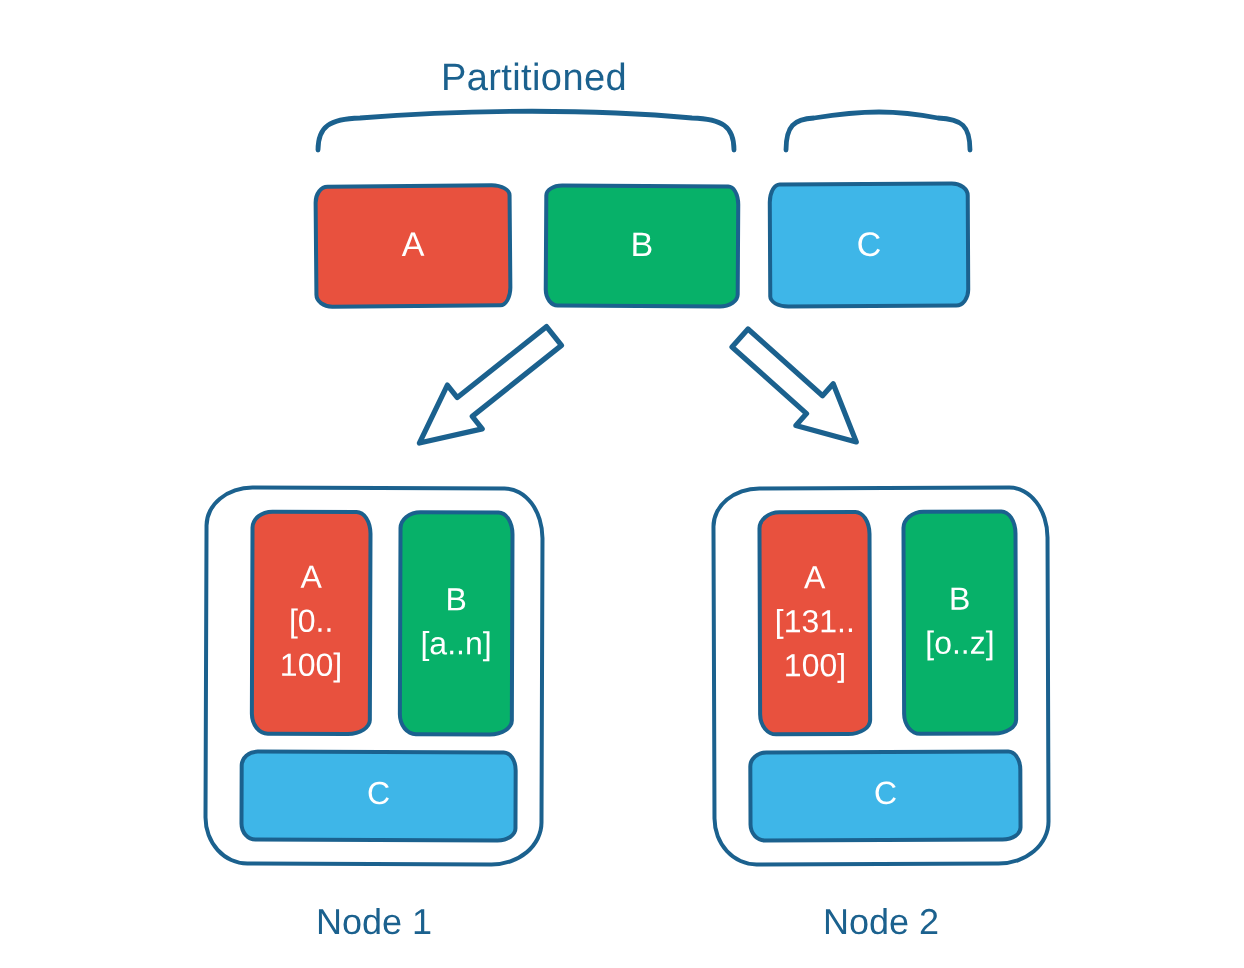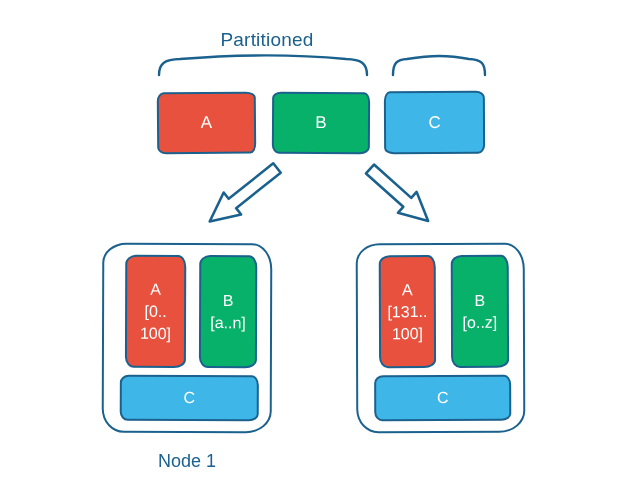--- a/index.html
+++ b/index.html
@@ -141,14 +141,15 @@
         <div>B</div>
         <div>[o..z]</div>
       </div>
     </div>
     <div class="sbox replica" style="left: 16px; top: 130px; width: 137px; height: 46px; background-color: rgb(62, 182, 232);">
       <span>C</span>
     </div>
   </div>
 
   <div class="ink-label node-label" style="left:102px; top:451px; width:170px;">Node 1</div>
+  <div class="ink-label node-label" style="left:356px; top:451px; width:169px;">Node 2</div>
 
 </div>
 
 </body></html>

